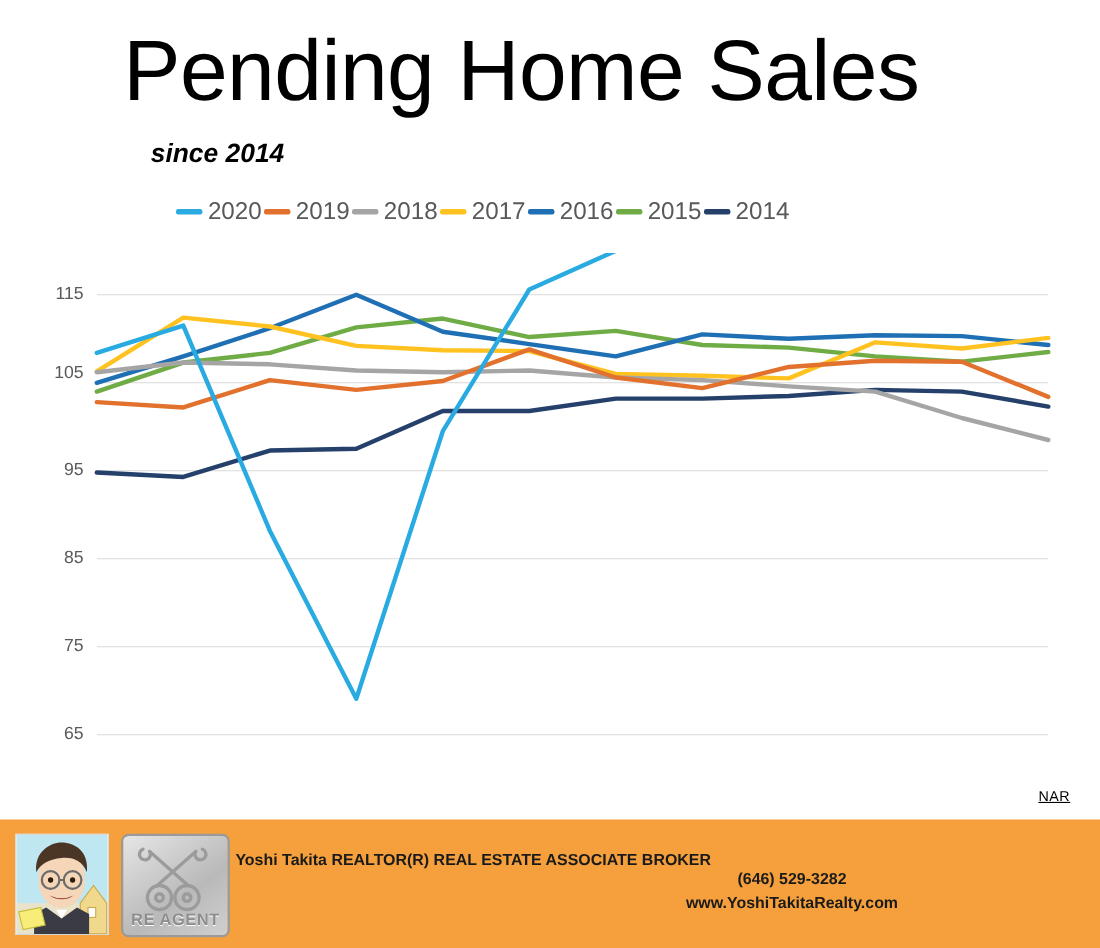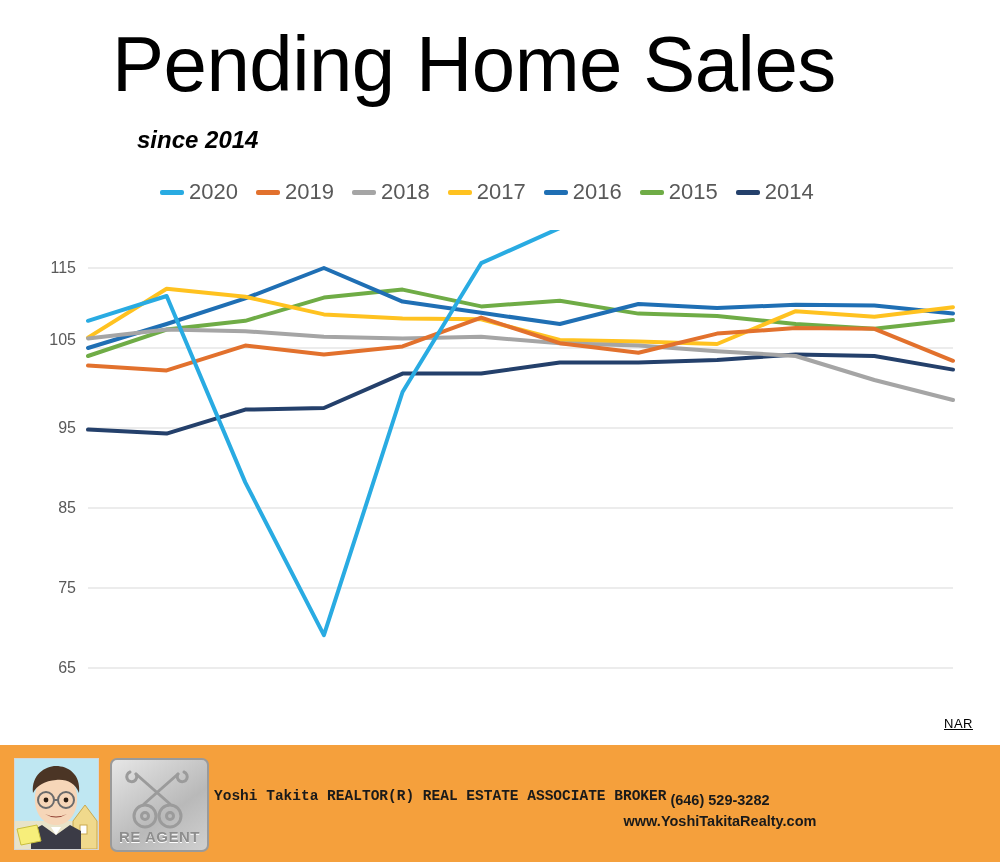--- a/index.html
+++ b/index.html
@@ -16,21 +16,21 @@
   .subtitle{
     position:absolute;left:126px;top:126px;
     font-size:24px;font-style:italic;font-weight:700;color:#000;
     white-space:nowrap;
     margin-left:11px;
   }
 
   
   .legend{
     position:absolute;left:160px;top:178px;width:700px;height:28px;
-    display:flex;align-items:center;gap:18px;
+    display:flex;align-items:center;gap:2px;
   }
   .legend-item{display:flex;align-items:center;gap:5px;}
   .legend-swatch{display:block;width:24px;height:5px;border-radius:2px;}
   .legend-label{font-size:22px;color:#595959;font-weight:400;line-height:22px;}
 
   
   .plot{position:absolute;left:0;top:230px;width:1000px;height:470px;}
   .ylabels{position:absolute;left:0;top:0;width:86px;height:470px;}
   .ylabel{
     position:absolute;right:10px;font-size:16px;color:#595959;
@@ -171,19 +171,19 @@
         <g fill="none" stroke="#9b9b9b" stroke-width="3">
           <circle cx="33" cy="56" r="11"></circle>
           <circle cx="58" cy="56" r="11"></circle>
           <circle cx="33" cy="56" r="3.5"></circle>
           <circle cx="58" cy="56" r="3.5"></circle>
         </g>
       </svg>
       <div class="reagent-txt">RE AGENT</div>
     </div>
 
-    <div class="agent-line" style="left:214px;top:43px;font-family:Liberation Mono, monospace;">Yoshi Takita REALTOR(R) REAL ESTATE ASSOCIATE BROKER</div>
+    <div class="agent-line" style="left:214px;top:29px;">Yoshi Takita REALTOR(R) REAL ESTATE ASSOCIATE BROKER</div>
 
     <div class="contact-line" style="left:620px;top:47px;width:200px;">(646) 529-3282</div>
     <div class="contact-line" style="left:620px;top:68px;width:200px;">www.YoshiTakitaRealty.com</div>
 
   </div>
 </div>
 
 </body></html>

